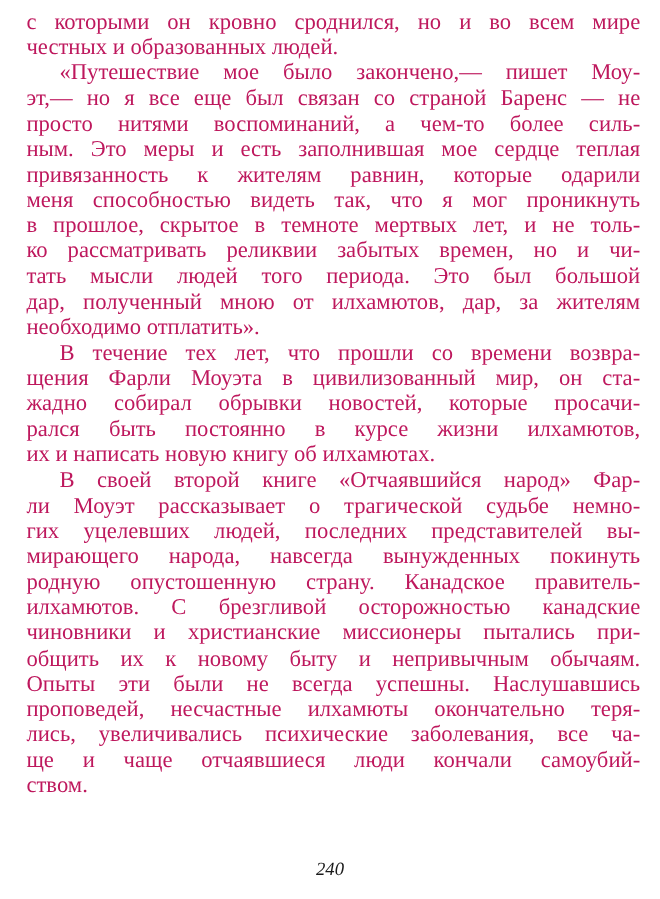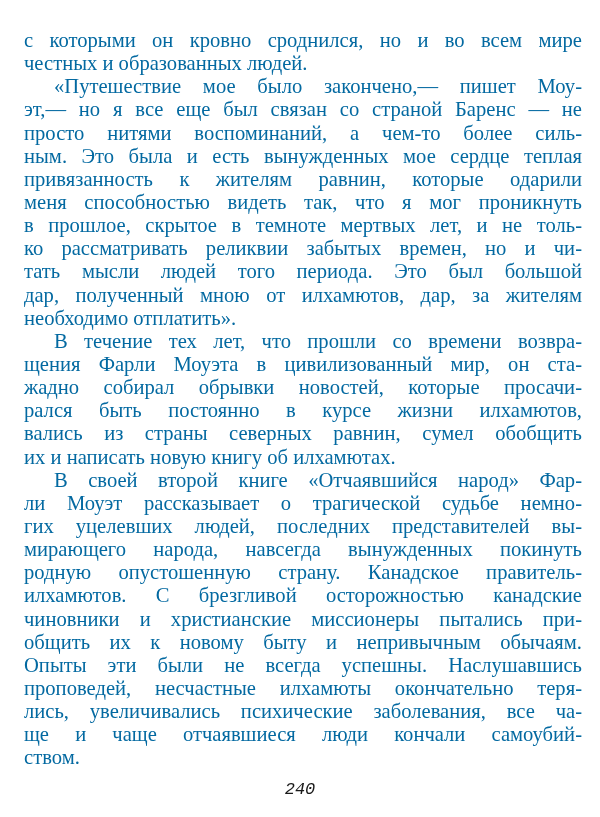--- a/index.html
+++ b/index.html
@@ -1,55 +1,54 @@
 <!DOCTYPE html>
 <html><head>
 <meta charset="utf-8">
 <style>
   html, body { margin: 0; padding: 0; background: #ffffff; }
   body { width: 600px; height: 817px; position: relative; overflow: hidden; }
   .page {
     position: absolute; left: 24px; top: 9px; width: 558px;
     font-family: "Liberation Serif", "DejaVu Serif", serif;
-    font-size: 20.6px; color: #0369a1; margin-top: 20px;
+    font-size: 20.6px; color: #be185d;
   }
   .line {
     display: block; height: 23.15px; line-height: 23.15px;
     white-space: nowrap; text-align: justify; text-align-last: justify;
   }
   .line.last { text-align-last: left; }
   .line.indent { padding-left: 30px; }
   .pagenum {
     position: absolute; left: 0; width: 600px; top: 780px; text-align: center;
-    font-family: Liberation Mono, monospace;
+    font-family: Liberation Serif, serif;
     font-style: italic; font-size: 17px; color: #1a1a1a;
   }
 </style>
 </head>
 <body>
 
 <div class="page">
   <span class="line">с которыми он кровно сроднился, но и во всем мире</span>
   <span class="line last">честных и образованных людей.</span>
   <span class="line indent">«Путешествие мое было закончено,— пишет Моу-</span>
   <span class="line">эт,— но я все еще был связан со страной Баренс — не</span>
   <span class="line">просто нитями воспоминаний, а чем-то более силь-</span>
-  <span class="line">ным. Это была и есть вынужденных мое сердце теплая</span>
+  <span class="line">ным. Это меры и есть заполнившая мое сердце теплая</span>
   <span class="line">привязанность к жителям равнин, которые одарили</span>
   <span class="line">меня способностью видеть так, что я мог проникнуть</span>
   <span class="line">в прошлое, скрытое в темноте мертвых лет, и не толь-</span>
   <span class="line">ко рассматривать реликвии забытых времен, но и чи-</span>
   <span class="line">тать мысли людей того периода. Это был большой</span>
   <span class="line">дар, полученный мною от илхамютов, дар, за жителям</span>
   <span class="line last">необходимо отплатить».</span>
   <span class="line indent">В течение тех лет, что прошли со времени возвра-</span>
   <span class="line">щения Фарли Моуэта в цивилизованный мир, он ста-</span>
   <span class="line">жадно собирал обрывки новостей, которые просачи-</span>
   <span class="line">рался быть постоянно в курсе жизни илхамютов,</span>
-  <span class="line">вались из страны северных равнин, сумел обобщить</span>
   <span class="line last">их и написать новую книгу об илхамютах.</span>
   <span class="line indent">В своей второй книге «Отчаявшийся народ» Фар-</span>
   <span class="line">ли Моуэт рассказывает о трагической судьбе немно-</span>
   <span class="line">гих уцелевших людей, последних представителей вы-</span>
   <span class="line">мирающего народа, навсегда вынужденных покинуть</span>
   <span class="line">родную опустошенную страну. Канадское правитель-</span>
   <span class="line">илхамютов. С брезгливой осторожностью канадские</span>
   <span class="line">чиновники и христианские миссионеры пытались при-</span>
   <span class="line">общить их к новому быту и непривычным обычаям.</span>
   <span class="line">Опыты эти были не всегда успешны. Наслушавшись</span>

